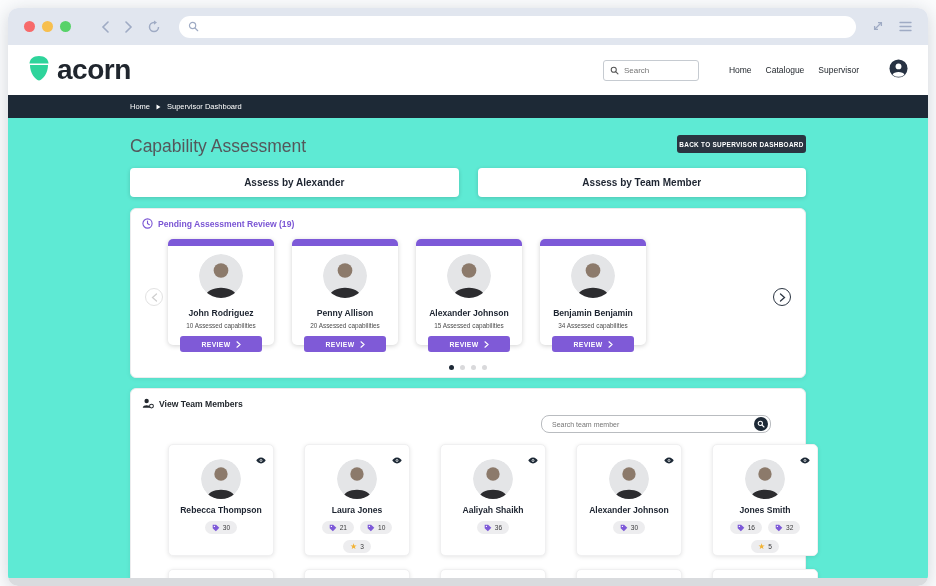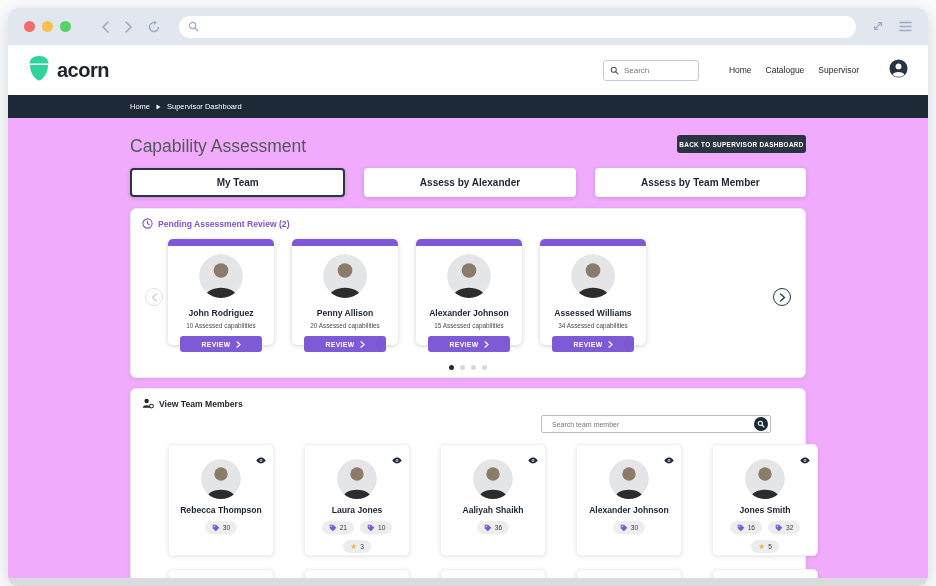--- a/index.html
+++ b/index.html
@@ -17,31 +17,31 @@
   .traffic { display: flex; gap: 7px; margin-right: 30px; }
   .light { width: 11px; height: 11px; border-radius: 50%; }
   .nav-icons { display: flex; align-items: center; gap: 14px; margin-right: 18px; color: #9fabc4; }
   .nav-icons svg { display: block; }
   .urlbar { flex: 1; height: 22px; background: #fff; border-radius: 12px; display: flex; align-items: center; padding: 0 9px; gap: 6px; }
   .urlbar input { border: none; outline: none; flex: 1; font-size: 10px; background: transparent; color: #444; font-family: "Liberation Sans", sans-serif; }
   .chrome-right { display: flex; align-items: center; gap: 15px; margin-left: 16px; color: #9fabc4; }
   
   .appheader { height: 50px; background: #fff; display: flex; align-items: center; padding: 0 20px; }
   .logo { display: flex; align-items: center; gap: 7px; }
-  .logo-text { font-size: 20px; font-weight: bold; color: #20262e; letter-spacing: -0.5px; line-height: 1; }
+  .logo-text { font-size: 28px; font-weight: bold; color: #20262e; letter-spacing: -0.5px; line-height: 1; }
   .header-right { margin-left: auto; display: flex; align-items: center; gap: 30px; }
   .header-search { width: 96px; height: 21px; border: 1px solid #c6cbd1; border-radius: 3px; display: flex; align-items: center; gap: 5px; padding: 0 6px; background: #fff; }
   .header-search input { border: none; outline: none; width: 100%; font-size: 8px; color: #333; font-family: "Liberation Sans", sans-serif; }
   .header-nav { display: flex; align-items: center; gap: 14px; }
   .header-nav a { font-size: 8.5px; color: #23282e; text-decoration: none; }
   
   .breadcrumb { height: 23px; background: #1d2936; display: flex; align-items: center; padding-left: 122px; gap: 6px; }
   .breadcrumb span { color: #fff; font-size: 7.5px; }
   
-  .content { position: relative; height: 460px; background: #f0abfc; }
+  .content { position: relative; height: 460px; background: #5eead4; }
   .page-title { position: absolute; left: 122px; top: 18px; font-size: 17.5px; color: #54575b; font-weight: 400; }
   .back-btn { position: absolute; left: 669px; top: 17px; width: 129px; height: 18px; background: #2a3440; color: #fff;
     font-size: 6.4px; font-weight: bold; letter-spacing: .3px; border: none; border-radius: 3px; cursor: pointer;
     display: flex; align-items: center; justify-content: center; font-family: "Liberation Sans", sans-serif; }
   .tabs { position: absolute; left: 122px; top: 50px; width: 676px; display: flex; gap: 19px; }
   .tab { flex: 1; height: 29px; background: #fff; border-radius: 4px; box-shadow: 0 1px 4px rgba(0,0,0,.16);
     display: flex; align-items: center; justify-content: center; font-size: 10px; font-weight: bold; color: #1d2430; cursor: pointer; }
   .tab.active { border: 2px solid #2b3542; }
   
   .panel { position: absolute; left: 122px; width: 676px; background: #fff; border-radius: 6px;
@@ -64,21 +64,21 @@
     cursor: pointer; font-family: "Liberation Sans", sans-serif; }
   .car-arrow { position: absolute; top: 79px; width: 18px; height: 18px; border-radius: 50%; background: #fff;
     display: flex; align-items: center; justify-content: center; cursor: pointer; }
   .car-arrow.left { left: 14px; border: 1px solid #e2e2e2; color: #cfcfcf; }
   .car-arrow.right { right: 14px; border: 1.3px solid #2b3542; color: #2b3542; }
   .dots { position: absolute; bottom: 7px; left: 0; width: 100%; display: flex; justify-content: center; gap: 6px; }
   .dot { width: 5px; height: 5px; border-radius: 50%; background: #d9d9db; cursor: pointer; }
   .dot.active { background: #1d2936; }
   
   .team-search { position: absolute; left: 410px; top: 26px; width: 230px; height: 18px; border: 1px solid #b9bcc0;
-    border-radius: 2px; display: flex; align-items: center; padding: 0 2px 0 10px; background: #fff; }
+    border-radius: 8px; display: flex; align-items: center; padding: 0 2px 0 10px; background: #fff; }
   .team-search input { border: none; outline: none; flex: 1; font-size: 7px; color: #555; font-family: "Liberation Sans", sans-serif; }
   .search-circle { width: 14px; height: 14px; border-radius: 50%; background: #1d2936; display: flex; align-items: center; justify-content: center; cursor: pointer; }
   .tgrid { position: absolute; left: 37px; display: flex; gap: 30px; }
   .tgrid.row1 { top: 55px; }
   .tgrid.row2 { top: 180px; }
   .tcard { width: 106px; height: 112px; background: #fff; border-radius: 5px; border: 1px solid #f0f0f1;
     box-shadow: 0 1px 4px rgba(0,0,0,.10); position: relative; text-align: center; }
   .tcard .eye { position: absolute; top: 5px; right: 7px; cursor: pointer; }
   .tcard .avatar { width: 40px; height: 40px; margin-top: 14px; }
   .tcard-name { font-size: 8.6px; font-weight: bold; color: #1d2430; margin-top: 6px; }
@@ -178,34 +178,33 @@
         </svg>
       </span>
       <span>Supervisor Dashboard</span>
     </div>
 
   <div class="content">
     <h1 class="page-title">Capability Assessment</h1>
     <button class="back-btn">BACK TO SUPERVISOR DASHBOARD</button>
 
     <div class="tabs" id="tabs">
-        <div class="tab active">My Team</div>
         <div class="tab">Assess by Alexander</div>
         <div class="tab">Assess by Team Member</div>
       </div>
 
     <section class="panel panel-1">
       <div class="panel-head purple">
         <span style="display:flex">
             <svg width="11" height="11" viewBox="0 0 12 12">
               <circle cx="6" cy="6" r="5" fill="none" stroke="#7a55d4" stroke-width="1.2"></circle>
               <path d="M6 3.2 V6 L8 7.4" fill="none" stroke="#7a55d4" stroke-width="1.2" stroke-linecap="round"></path>
             </svg>
           </span>
-        <span>Pending Assessment Review (2)</span>
+        <span>Pending Assessment Review (19)</span>
       </div>
       <div class="car-arrow left">
         <svg width="7" height="9" viewBox="0 0 7 9">
             <path d="M5.5 1 L1.5 4.5 L5.5 8" fill="none" stroke="currentColor" stroke-width="1.3" stroke-linecap="round"></path>
           </svg>
       </div>
       <div class="cards-row" id="pending-cards">
           <div class="pcard">
             <div class="pcard-bar"></div>
             <span class="avatar"><svg width="100%" height="100%" viewBox="0 0 48 48">
@@ -260,21 +259,21 @@
               </span>
             </button>
           </div>
           <div class="pcard">
             <div class="pcard-bar"></div>
             <span class="avatar"><svg width="100%" height="100%" viewBox="0 0 48 48">
                 <circle cx="24" cy="24" r="24" fill="#e4e5e7"></circle>
                 <circle cx="24" cy="18" r="8" fill="#8c7a6b"></circle>
                 <path d="M6 48 C8 33 40 33 42 48 Z" fill="#2c2c2f"></path>
               </svg></span>
-            <div class="pcard-name">Assessed Williams</div>
+            <div class="pcard-name">Benjamin Benjamin</div>
             <div class="pcard-sub">34 Assessed capabilities</div>
             <button class="review-btn">
               <span>REVIEW</span>
               <span style="display:flex">
                 <svg width="5" height="7" viewBox="0 0 5 7">
                   <path d="M1 0.8 L4 3.5 L1 6.2" fill="none" stroke="#fff" stroke-width="1.2" stroke-linecap="round"></path>
                 </svg>
               </span>
             </button>
           </div>

